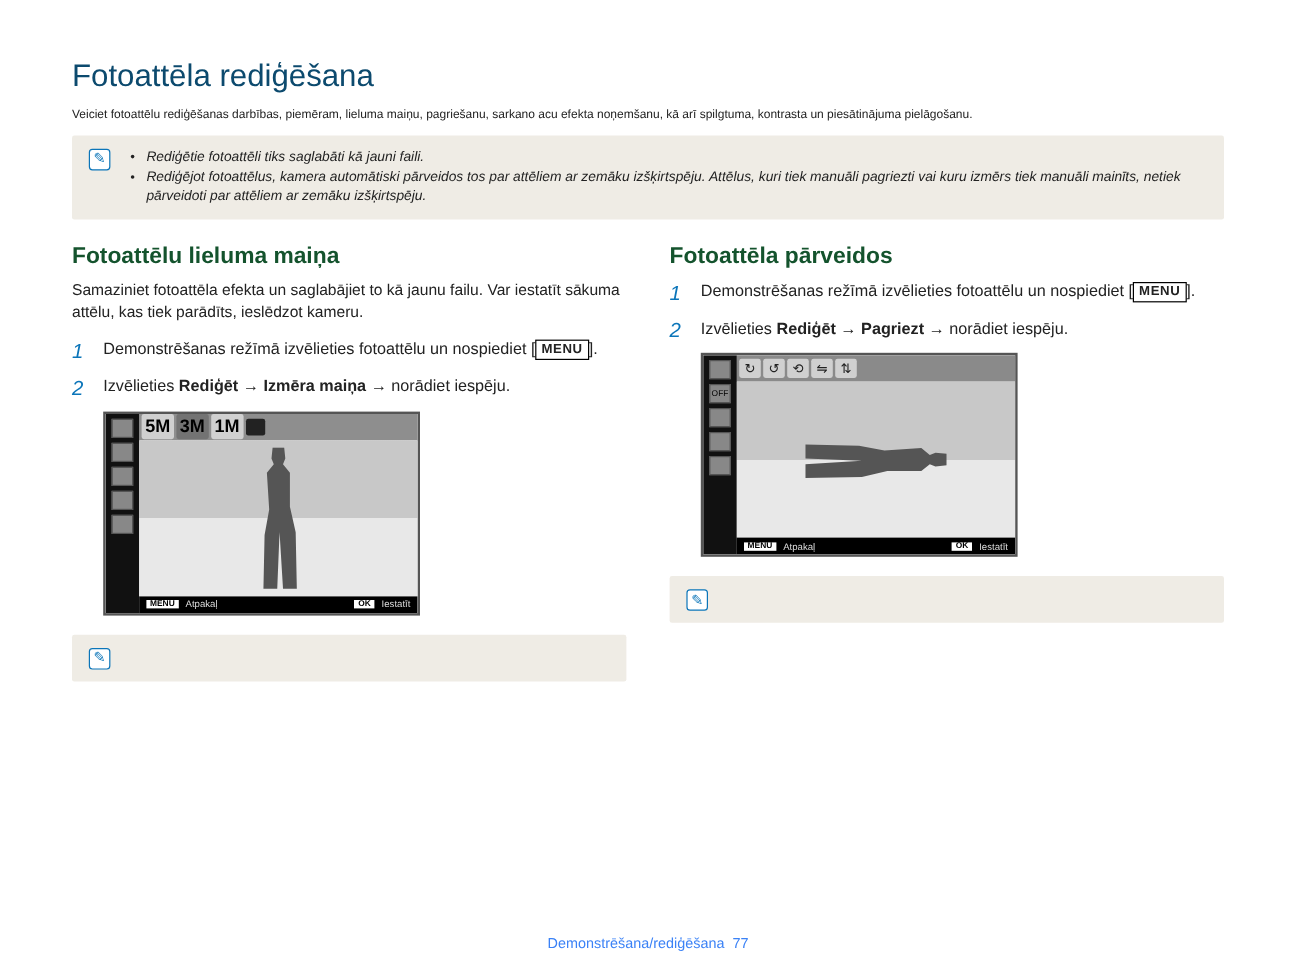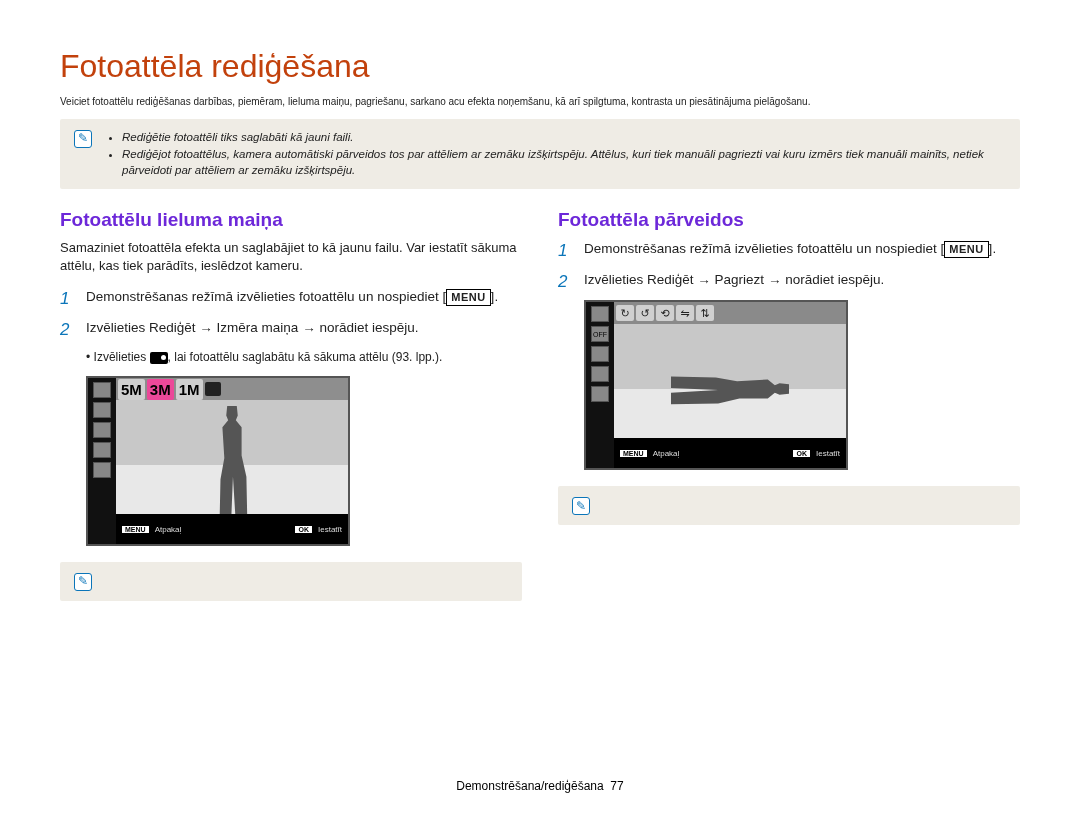--- a/index.html
+++ b/index.html
@@ -6,22 +6,22 @@
   body {
     width: 1080px;
     height: 815px;
     font-family: Arial, Helvetica, sans-serif;
     color: #222;
     background: #fff;
     padding: 48px 60px 30px 60px;
     position: relative;
   }
   .page-title {
-    color: #c2410c;
-    font-size: 32px;
+    color: #0c4a6e;
+    font-size: 26px;
     font-weight: normal;
     margin-bottom: 10px;
   }
   .intro {
     font-size: 10px;
     line-height: 1.4;
     margin-bottom: 10px;
   }
   .note-box {
     background: #efece5;
@@ -35,21 +35,21 @@
   }
   .note-icon {
     width: 18px; height: 18px; border: 1.5px solid #0b75b9; border-radius: 3px;
     color: #0b75b9; display: flex; align-items: center; justify-content: center;
     font-size: 12px; flex-shrink: 0; margin-top: 1px; background: #fff;
   }
   .note-box ul { list-style: disc; padding-left: 16px; font-style: italic; }
   .columns { display: flex; gap: 36px; }
   .col { flex: 1; }
   .section-title {
-    color: #6d28d9;
+    color: #14532d;
     font-size: 19px;
     margin-bottom: 8px;
   }
   .section-intro { font-size: 13px; line-height: 1.4; margin-bottom: 12px; }
   .step { display: flex; gap: 10px; font-size: 13.5px; line-height: 1.45; margin-bottom: 6px; }
   .step-num {
     font-style: italic; color: #0b75b9; font-size: 17px; flex-shrink: 0;
     width: 16px;
   }
   .menu-btn {
@@ -72,47 +72,47 @@
     width: 28px; background: #111; display: flex; flex-direction: column;
     align-items: center; padding-top: 4px; gap: 4px;
   }
   .side-ico { width: 18px; height: 16px; background: #888; border: 1px solid #555; font-size: 7px; color:#000; display:flex; align-items:center; justify-content:center; }
   .lcd-main { flex: 1; position: relative; }
   .lcd-top {
     height: 22px; background: rgba(50,50,50,0.55); display: flex; align-items: center;
     gap: 2px; padding-left: 2px;
   }
   .chip { background: #d0d0d0; color:#000; font-size: 15px; font-weight: bold; padding: 2px 3px; border-radius: 2px; }
-  .chip.sel { background: #ec4899; }
+  .chip.sel { background: #737373; }
   .chip-dark { width: 16px; height: 14px; background:#222; border-radius:2px; }
   .lcd-label { font-size: 10px; color: #222; padding: 3px 0 0 6px; }
   .lcd-body {
     position: absolute; top: 22px; left: 0; right: 0; bottom: 14px;
     background: linear-gradient(#c8c8c8 50%, #e8e8e8 50%);
     display:flex; align-items:center; justify-content:center;
   }
   .silhouette {
     width: 48px; height: 118px; background: #555; position: relative;
     clip-path: polygon(40% 0,60% 0,62% 8%,58% 12%,70% 18%,70% 42%,80% 60%,82% 100%,58% 100%,52% 60%,48% 100%,24% 100%,26% 62%,34% 44%,30% 18%,42% 12%,38% 8%);
   }
   .silhouette.rot { transform: rotate(90deg); }
   .lcd-bottom {
-    position: absolute; bottom: 0; left: 0; right: 0; height: 30px;
+    position: absolute; bottom: 0; left: 0; right: 0; height: 14px;
     background: #000; color: #ddd; font-size: 8px; display: flex; align-items: center;
     gap: 6px; padding: 0 6px;
   }
   .lcd-bottom .b { background:#fff; color:#000; font-weight:bold; padding:0 3px; font-size:7px; }
   .lcd-top.rot-row { background: rgba(60,60,60,0.6); }
   .rot-ico { width:18px; height:16px; background:#d0d0d0; border-radius:2px; display:flex; align-items:center; justify-content:center; font-size:11px; }
 
   .footer {
     position: absolute; bottom: 22px; left: 0; right: 0;
-    text-align: center; font-size: 12px; color: #000000;
-  }
-  b { font-weight: normal; }
+    text-align: center; font-size: 12px; color: #3b82f6;
+  }
+  b { font-weight: bold; }
 </style>
 </head>
 <body>
 
 <h1 class="page-title">Fotoattēla rediģēšana</h1>
 <p class="intro">Veiciet fotoattēlu rediģēšanas darbības, piemēram, lieluma maiņu, pagriešanu, sarkano acu efekta noņemšanu, kā arī spilgtuma, kontrasta un piesātinājuma pielāgošanu.</p>
 
 <div class="note-box">
   <div class="note-icon">✎</div>
   <ul>
@@ -132,23 +132,20 @@
       <span>
         <span>Demonstrēšanas režīmā izvēlieties fotoattēlu un nospiediet </span>[<span class="menu-btn">MENU</span>]<span>.</span>
       </span>
     </div>
 
     <div class="step">
       <span class="step-num">2</span>
       <span>
         <span>Izvēlieties </span><b>Rediģēt</b><span> → </span><b>Izmēra maiņa</b><span> → norādiet iespēju.</span>
       </span>
-    </div>
-    <div class="sub-bullet">
-      <span>Izvēlieties </span><span class="cam-icon"></span><span>, lai fotoattēlu saglabātu kā sākuma attēlu (93. lpp.).</span>
     </div>
 
     <div class="lcd">
       <div class="lcd-side">
         <div class="side-ico"></div>
         <div class="side-ico"></div>
         <div class="side-ico"></div>
         <div class="side-ico"></div>
         <div class="side-ico"></div>
       </div>

